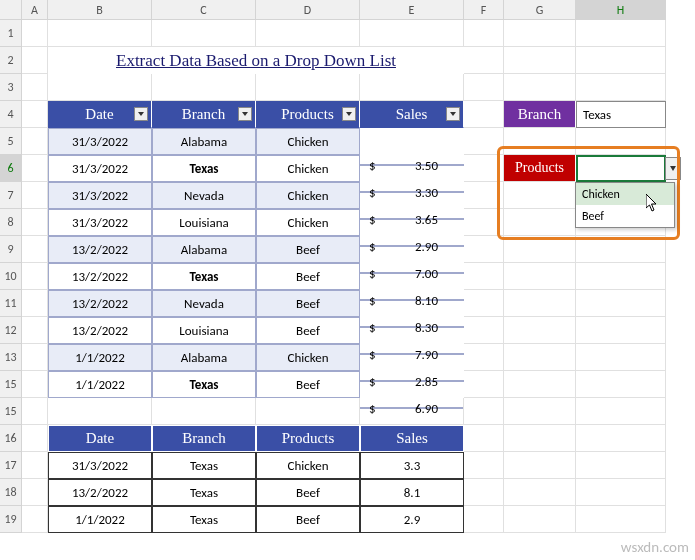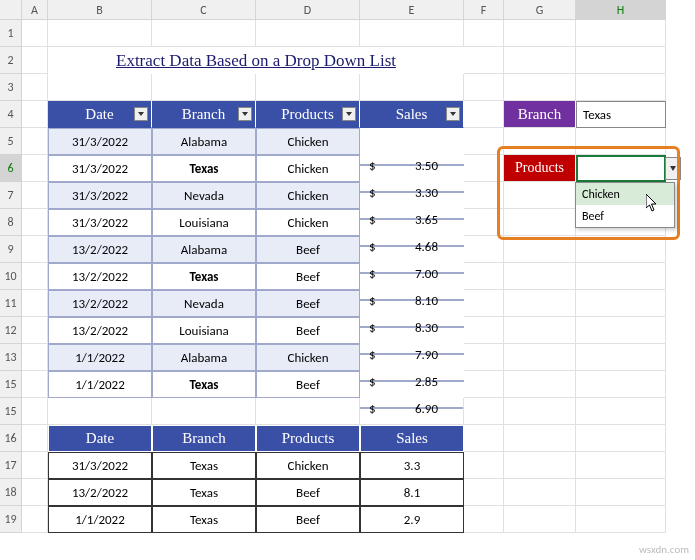--- a/index.html
+++ b/index.html
@@ -177,21 +177,21 @@
       font-size: 15px;
       border: 1px solid #fff;
     }
     .result-cell {
       border: 1px solid #333;
     }
     .watermark {
       position: absolute;
       bottom: 4px;
       right: 6px;
-      font-size: 11px;
+      font-size: 15px;
       color: #bbb;
     }
   </style>
 </head>
 <body>
 
 <div class="grid">
 
   <div class="col-header"></div>
 
@@ -284,21 +284,21 @@
   <div class="cell data-cell odd dollar right">3.65</div>
   <div class="cell"></div>
     <div class="cell"></div>
     <div class="cell"></div>
 
   <div class="row-header">8</div>
   <div class="cell"></div>
   <div class="cell data-cell even">31/3/2022</div>
   <div class="cell data-cell even">Louisiana</div>
   <div class="cell data-cell even">Chicken</div>
-  <div class="cell data-cell even dollar right">4.68</div>
+  <div class="cell data-cell even dollar right">2.90</div>
   <div class="cell"></div>
     <div class="cell"></div>
     <div class="cell"></div>
 
   <div class="row-header">9</div>
   <div class="cell"></div>
   <div class="cell data-cell odd">13/2/2022</div>
   <div class="cell data-cell odd">Alabama</div>
   <div class="cell data-cell odd">Beef</div>
   <div class="cell data-cell odd dollar right">7.00</div>

